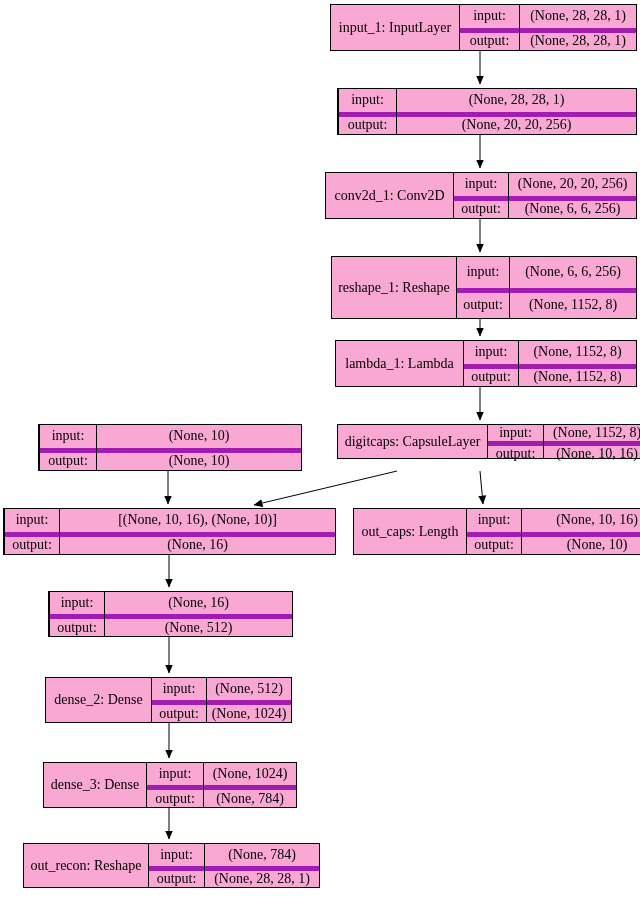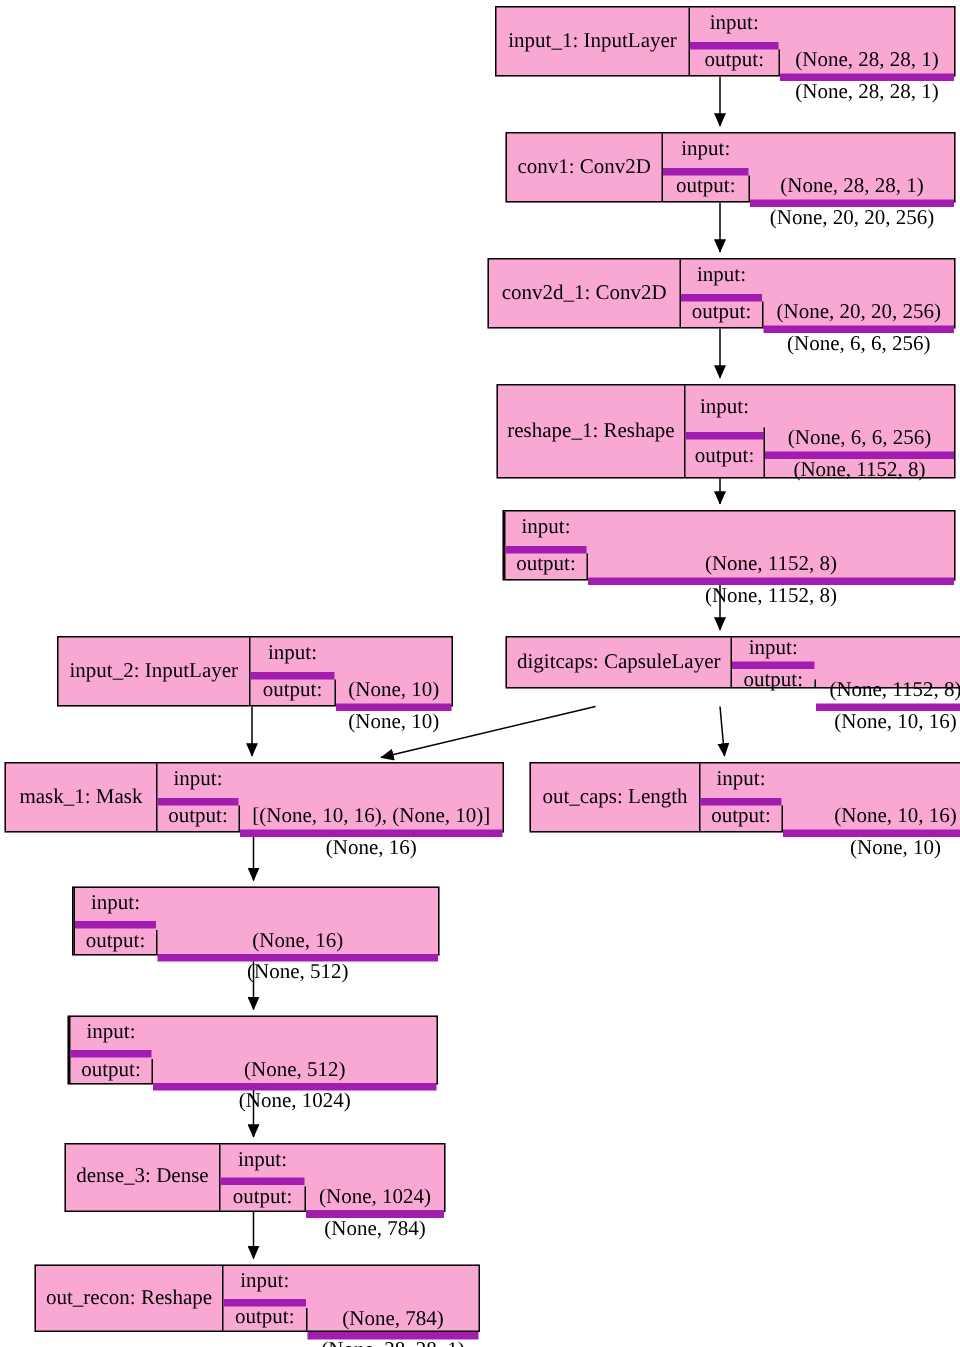--- a/index.html
+++ b/index.html
@@ -30,21 +30,21 @@
     padding: 0 4px;
     box-sizing: border-box;
   }
   .node .col {
     display: flex;
     flex-direction: column;
     border-left: 1px solid #000000;
     box-sizing: border-box;
     flex: 0 0 auto;
   }
-  .node .col.grow { flex: 1 1 auto; margin-top: 28px; }
+  .node .col.grow { flex: 1 1 auto; }
   .node .cell {
     flex: 1 1 50%;
     display: flex;
     align-items: center;
     justify-content: center;
     white-space: nowrap;
     padding: 0 4px;
     box-sizing: border-box;
     text-align: right;
   }
@@ -89,21 +89,20 @@
       <div class="cell">input:</div>
       <div class="cell bt">output:</div>
     </div>
     <div class="col grow">
       <div class="cell">(None, 28, 28, 1)</div>
       <div class="cell bt">(None, 28, 28, 1)</div>
     </div>
   </div>
 
   <div class="node" style="left:337px;top:88px;width:300px;height:47px">
-    <div class="title" style="width:103px">conv1: Conv2D</div>
     <div class="col" style="width:58px">
       <div class="cell">input:</div>
       <div class="cell bt">output:</div>
     </div>
     <div class="col grow">
       <div class="cell">(None, 28, 28, 1)</div>
       <div class="cell bt">(None, 20, 20, 256)</div>
     </div>
   </div>
 
@@ -125,20 +124,21 @@
       <div class="cell">input:</div>
       <div class="cell bt">output:</div>
     </div>
     <div class="col grow">
       <div class="cell">(None, 6, 6, 256)</div>
       <div class="cell bt">(None, 1152, 8)</div>
     </div>
   </div>
 
   <div class="node" style="left:335px;top:340px;width:302px;height:47px">
+    <div class="title" style="width:127px">lambda_1: Lambda</div>
     <div class="col" style="width:55px">
       <div class="cell">input:</div>
       <div class="cell bt">output:</div>
     </div>
     <div class="col grow">
       <div class="cell">(None, 1152, 8)</div>
       <div class="cell bt">(None, 1152, 8)</div>
     </div>
   </div>
 
@@ -148,33 +148,31 @@
       <div class="cell">input:</div>
       <div class="cell bt">output:</div>
     </div>
     <div class="col grow">
       <div class="cell">(None, 1152, 8)</div>
       <div class="cell bt">(None, 10, 16)</div>
     </div>
   </div>
 
   <div class="node" style="left:38px;top:424px;width:264px;height:47px">
-    <div class="title" style="width:127px">input_2: InputLayer</div>
     <div class="col" style="width:57px">
       <div class="cell">input:</div>
       <div class="cell bt">output:</div>
     </div>
     <div class="col grow">
       <div class="cell">(None, 10)</div>
       <div class="cell bt">(None, 10)</div>
     </div>
   </div>
 
   <div class="node" style="left:3px;top:508px;width:333px;height:47px">
-    <div class="title" style="width:100px">mask_1: Mask</div>
     <div class="col" style="width:55px">
       <div class="cell">input:</div>
       <div class="cell bt">output:</div>
     </div>
     <div class="col grow">
       <div class="cell">[(None, 10, 16), (None, 10)]</div>
       <div class="cell bt">(None, 16)</div>
     </div>
   </div>
 
@@ -195,20 +193,21 @@
       <div class="cell">input:</div>
       <div class="cell bt">output:</div>
     </div>
     <div class="col grow">
       <div class="cell">(None, 16)</div>
       <div class="cell bt">(None, 512)</div>
     </div>
   </div>
 
   <div class="node" style="left:45px;top:677px;width:247px;height:46px">
+    <div class="title" style="width:105px">dense_2: Dense</div>
     <div class="col" style="width:55px">
       <div class="cell">input:</div>
       <div class="cell bt">output:</div>
     </div>
     <div class="col grow">
       <div class="cell">(None, 512)</div>
       <div class="cell bt">(None, 1024)</div>
     </div>
   </div>
 

